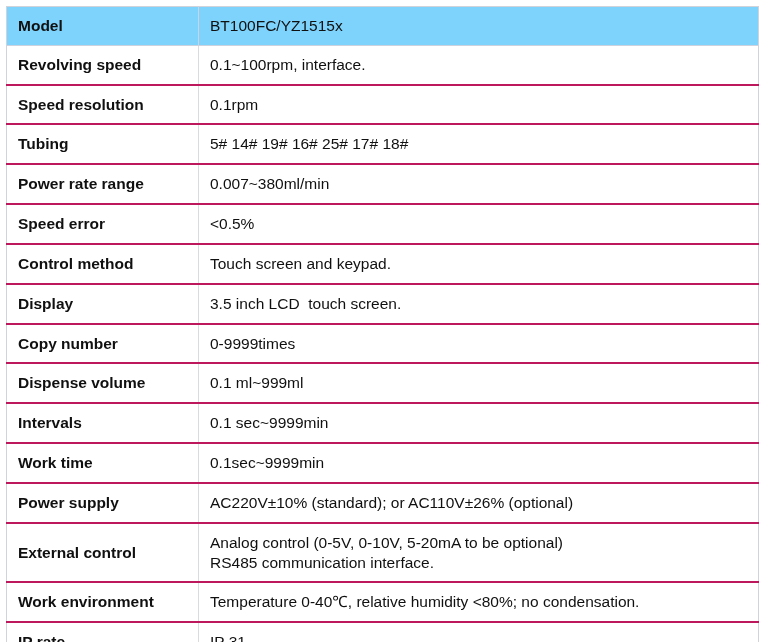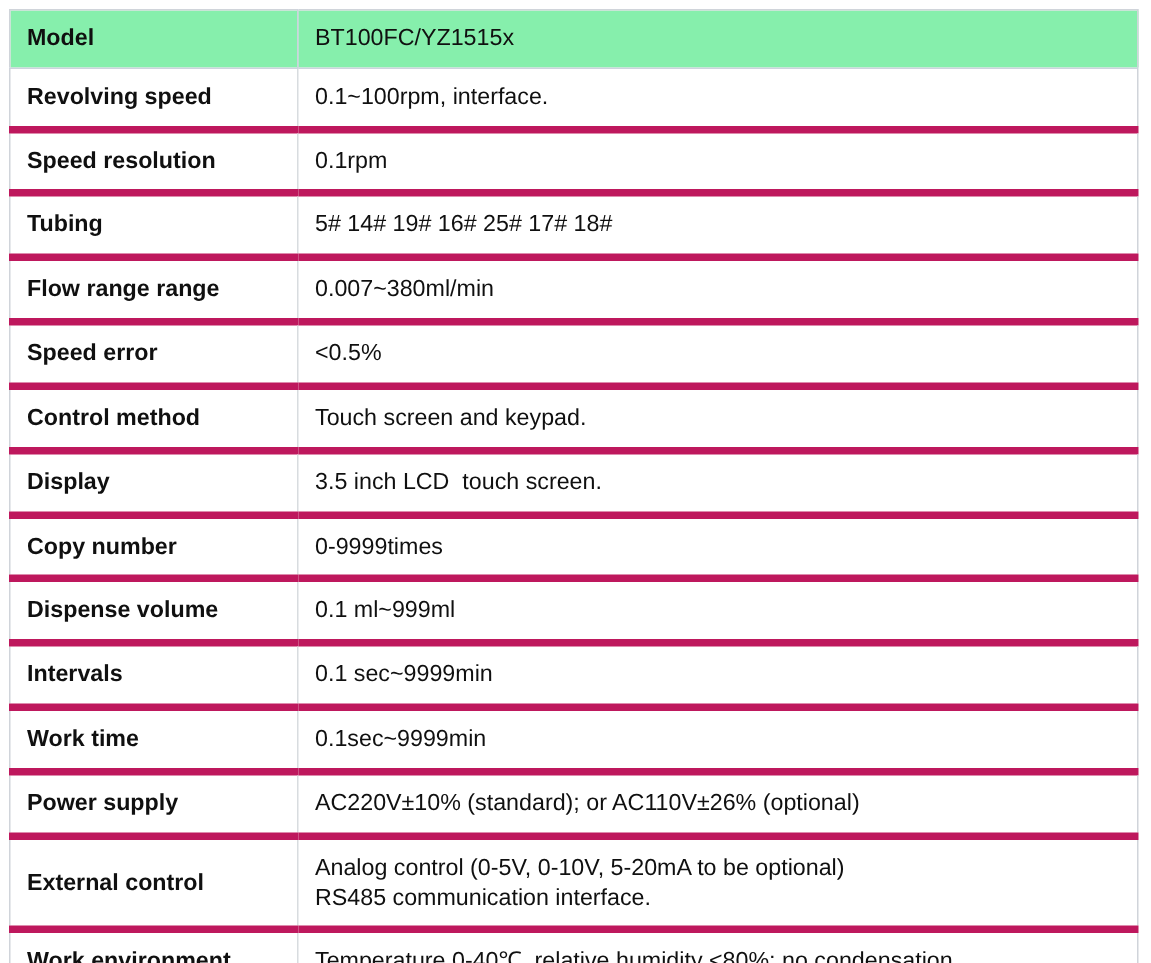--- a/index.html
+++ b/index.html
@@ -32,34 +32,34 @@
   table.spec-table tr.spec-row:last-child {
     border-bottom: none;
   }
 
   td.cell {
     padding: 9px 0 9px 11px;
     vertical-align: middle;
     font-size: 15.5px;
     line-height: 1.28;
     color: #101010;
-    border-bottom: 5px solid #be185d;
+    border-bottom: 2px solid #be185d;
     border-right: none;
   }
   td.cell-label {
     font-weight: bold;
     border-right: 1px solid #d8dcdf;
     padding-right: 6px;
   }
   td.cell-value {
     font-weight: normal;
     white-space: pre-wrap;
   }
   tr.header-row td.cell {
-    background: #86efac;
+    background: #7dd3fc;
     border-bottom: 1px solid #cdd3de;
   }
   tr.header-row td.cell-label {
     border-right: 1px solid #cdd3de;
   }
   tr.spec-row:last-child td.cell {
     border-bottom: none;
   }
 </style>
 </head>
@@ -82,21 +82,21 @@
         </tr>
         <tr class="spec-row">
           <td class="cell cell-label">Speed resolution</td>
           <td class="cell cell-value">0.1rpm</td>
         </tr>
         <tr class="spec-row">
           <td class="cell cell-label">Tubing</td>
           <td class="cell cell-value">5# 14# 19# 16# 25# 17# 18#</td>
         </tr>
         <tr class="spec-row">
-          <td class="cell cell-label">Flow range range</td>
+          <td class="cell cell-label">Power rate range</td>
           <td class="cell cell-value">0.007~380ml/min</td>
         </tr>
         <tr class="spec-row">
           <td class="cell cell-label">Speed error</td>
           <td class="cell cell-value">&lt;0.5%</td>
         </tr>
         <tr class="spec-row">
           <td class="cell cell-label">Control method</td>
           <td class="cell cell-value">Touch screen and keypad.</td>
         </tr>

